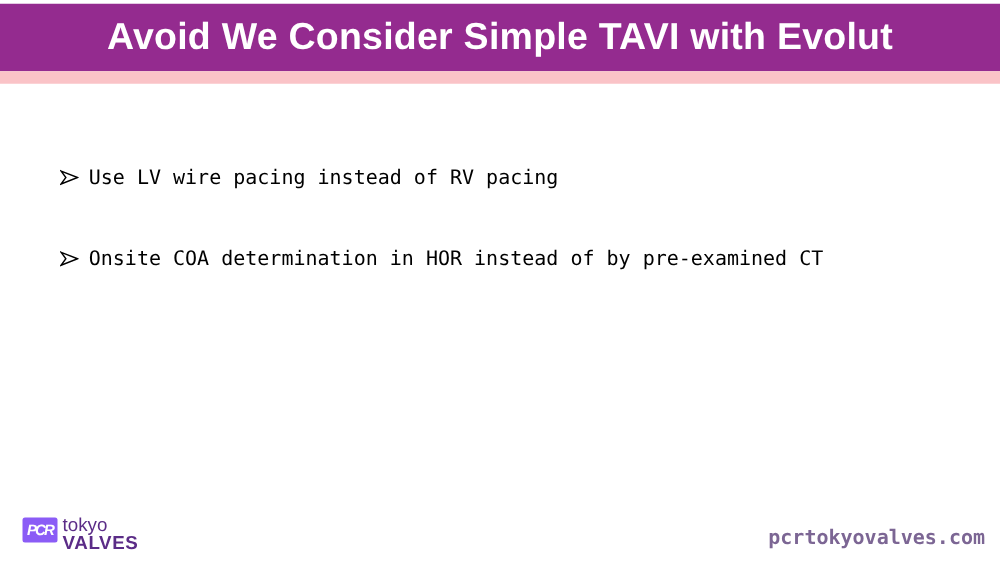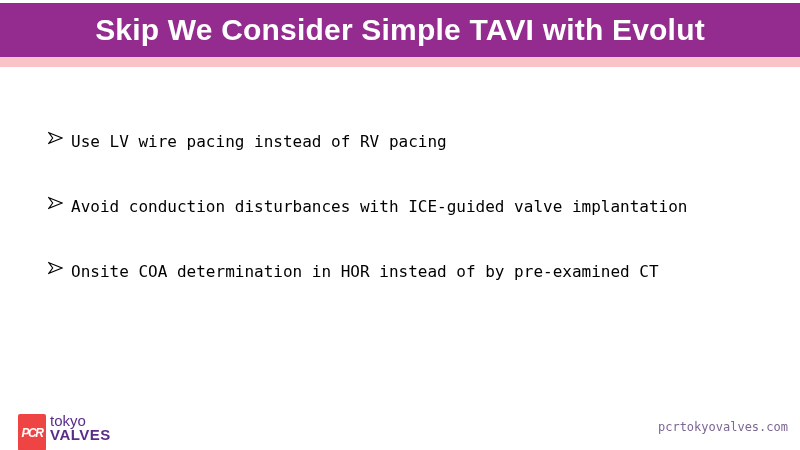--- a/index.html
+++ b/index.html
@@ -32,41 +32,41 @@
     background: #FAC3C7;
   }
 
   
   .bullets {
     position: absolute; left: 48px; top: 131px;
     margin: 0; padding: 0; list-style: none;
     display: flex; flex-direction: column; gap: 43px;
   }
   .bullet {
-    display: flex; 
+    display: flex; align-items: center;
     line-height: 22px; height: 22px;
     color: #000000;
     font-family: "DejaVu Sans Mono", monospace;
     font-size: 16px;
     white-space: nowrap;
   }
   .bullet .arrow {
     display: inline-flex; align-items: center;
     width: 15px; height: 14px; margin-right: 8px; flex: 0 0 auto;
   }
   .bullet .arrow svg { display: block; }
 
   
   .logo {
     position: absolute; left: 18px; top: 414px;
     display: flex; align-items: flex-start;
   }
   .logo-badge {
-    width: 28px; height: 37px;
-    background: #ef4444;
+    width: 28px; height: 20px;
+    background: #8b5cf6;
     border-radius: 2px;
     display: flex; align-items: center; justify-content: center; text-align: center;
   }
   .logo-badge span {
     color: #ffffff;
     font-size: 12px;
     font-weight: bold;
     font-style: italic;
     letter-spacing: -1.5px;
     font-family: "Liberation Sans", sans-serif;
@@ -86,51 +86,44 @@
     font-size: 15px;
     line-height: 14px;
     font-weight: bold;
     letter-spacing: 0.5px;
     font-family: "Liberation Sans", sans-serif;
     text-align: center;
   }
   .website {
     position: absolute; right: 12px; top: 420px;
     color: #7C6694;
-    font-size: 12px;
+    font-size: 16px;
     font-family: "DejaVu Sans Mono", monospace;
+    font-weight: bold;
   }
 </style>
 </head>
 <body>
 
 <div class="slide">
 
   <header class="title-bar">
-    <h1>Skip We Consider Simple TAVI with Evolut</h1>
+    <h1>Avoid We Consider Simple TAVI with Evolut</h1>
   </header>
 
   <div class="accent-strip"></div>
 
   <ul class="bullets">
     <li class="bullet">
       <span class="arrow">
         <svg width="15" height="14" viewBox="0 0 16 14" xmlns="http://www.w3.org/2000/svg">
           <polygon points="1,1.5 15,7 1,12.5 5,7" fill="#ffffff" stroke="#000000" stroke-width="1.2"></polygon>
         </svg>
       </span>
       <span>Use LV wire pacing instead of RV pacing</span>
-    </li>
-    <li class="bullet">
-      <span class="arrow">
-        <svg width="15" height="14" viewBox="0 0 16 14" xmlns="http://www.w3.org/2000/svg">
-          <polygon points="1,1.5 15,7 1,12.5 5,7" fill="#ffffff" stroke="#000000" stroke-width="1.2"></polygon>
-        </svg>
-      </span>
-      <span>Avoid conduction disturbances with ICE-guided valve implantation</span>
     </li>
     <li class="bullet">
       <span class="arrow">
         <svg width="15" height="14" viewBox="0 0 16 14" xmlns="http://www.w3.org/2000/svg">
           <polygon points="1,1.5 15,7 1,12.5 5,7" fill="#ffffff" stroke="#000000" stroke-width="1.2"></polygon>
         </svg>
       </span>
       <span>Onsite COA determination in HOR instead of by pre-examined CT</span>
     </li>
   </ul>

